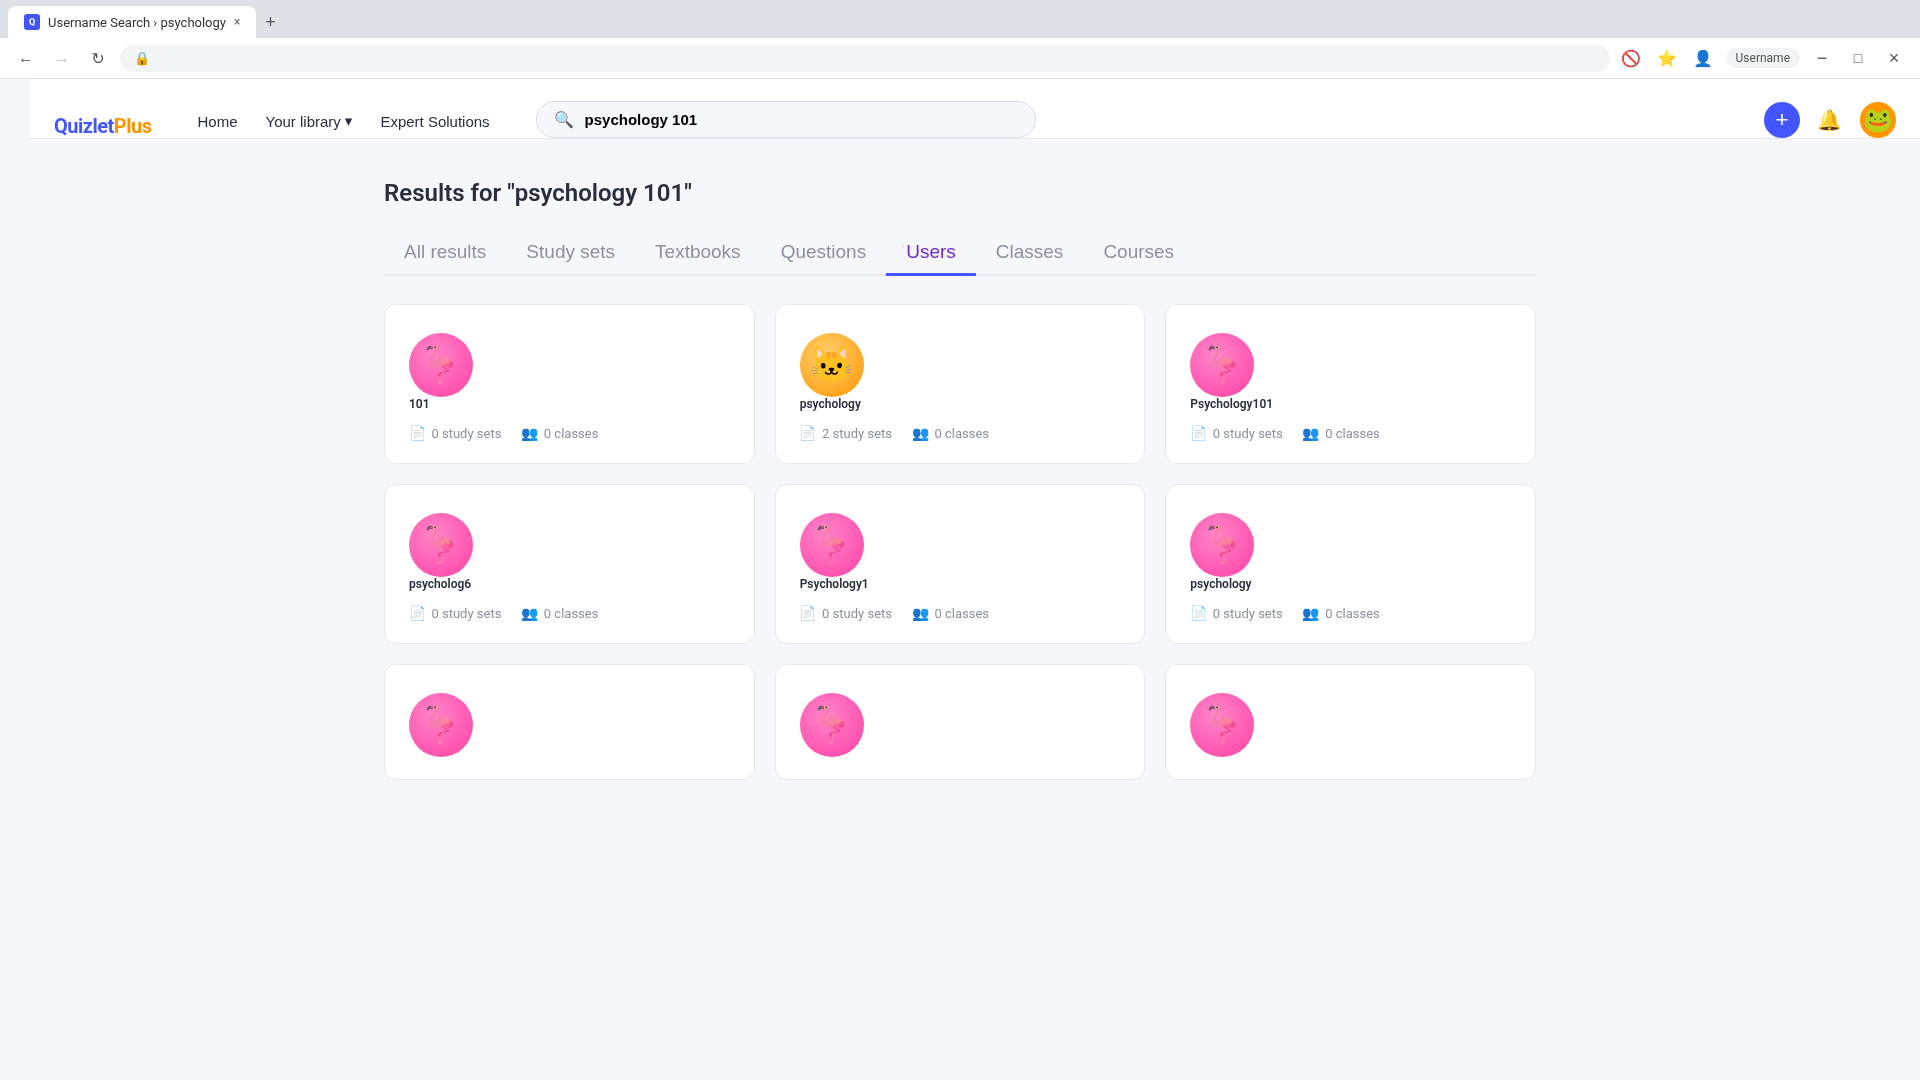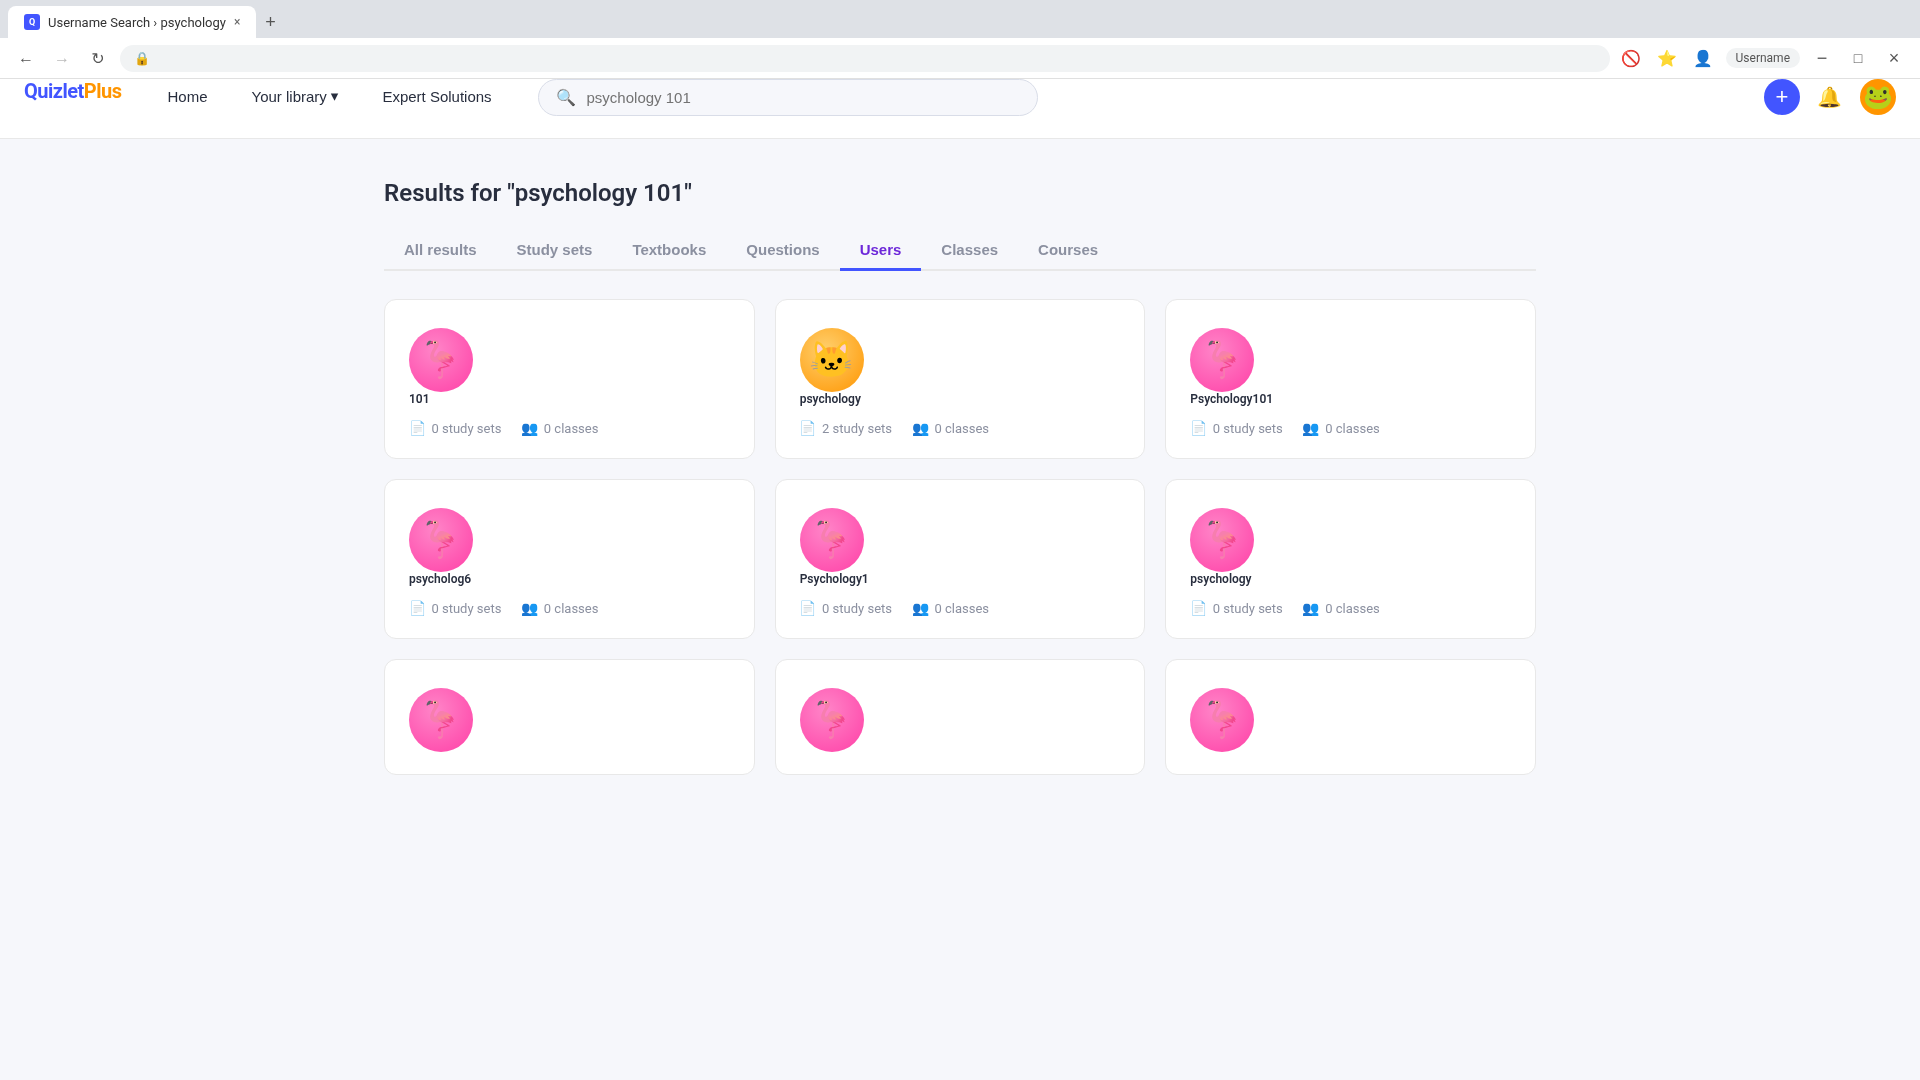--- a/index.html
+++ b/index.html
@@ -91,36 +91,37 @@
       border-radius: 12px;
       font-size: 12px;
       color: #555;
       cursor: pointer;
     }
 
     
     .app-header {
       background: #ffffff;
       display: flex;
-      align-items: flex-start;
+      align-items: flex-end;
       padding: 0 24px;
       height: 60px;
       border-bottom: 1px solid #e8e8e8;
       gap: 32px;
+      margin-left: 30px;
     }
     .logo {
       display: flex; align-items: center;
       font-size: 20px; font-weight: 700;
       color: #4255ff;
       text-decoration: none;
       letter-spacing: -0.5px;
     }
     .logo span { color: #ff9500; }
     .nav-links {
-      display: flex; align-items: center; gap: 16px;
+      display: flex; align-items: center; gap: 0;
     }
     .nav-link {
       padding: 8px 14px;
       border-radius: 6px;
       font-size: 15px;
       font-weight: 500;
       color: #282e3e;
       cursor: pointer;
       border: none;
       background: transparent;
@@ -133,22 +134,22 @@
       align-items: center;
       background: #f6f7fb;
       border: 1.5px solid #d9dde8;
       border-radius: 24px;
       padding: 8px 18px;
       gap: 10px;
     }
     .search-icon { color: #8b90a0; font-size: 16px; }
     .search-input {
       border: none; background: transparent;
-      font-size: 15px; color: #737373;
-      flex: 1; outline: none;
+      font-size: 15px; color: #000000;
+      flex: 1; outline: none; font-weight: bold;
     }
     .header-right {
       margin-left: auto;
       display: flex; align-items: center; gap: 12px;
     }
     .plus-btn {
       width: 36px; height: 36px;
       background: #4255ff;
       border-radius: 50%;
       border: none;
@@ -188,22 +189,22 @@
 
     
     .filter-tabs {
       display: flex;
       gap: 0;
       border-bottom: 2px solid #e8e8e8;
       margin-bottom: 28px;
     }
     .filter-tab {
       padding: 10px 20px;
-      font-size: 15px;
-      font-weight: 700;
+      font-size: 19px;
+      font-weight: 400;
       color: #8b90a0;
       cursor: pointer;
       border: none;
       background: transparent;
       position: relative;
       border-bottom: 3px solid transparent;
       margin-bottom: -2px;
     }
     .filter-tab.active {
       color: #6d28d9;

